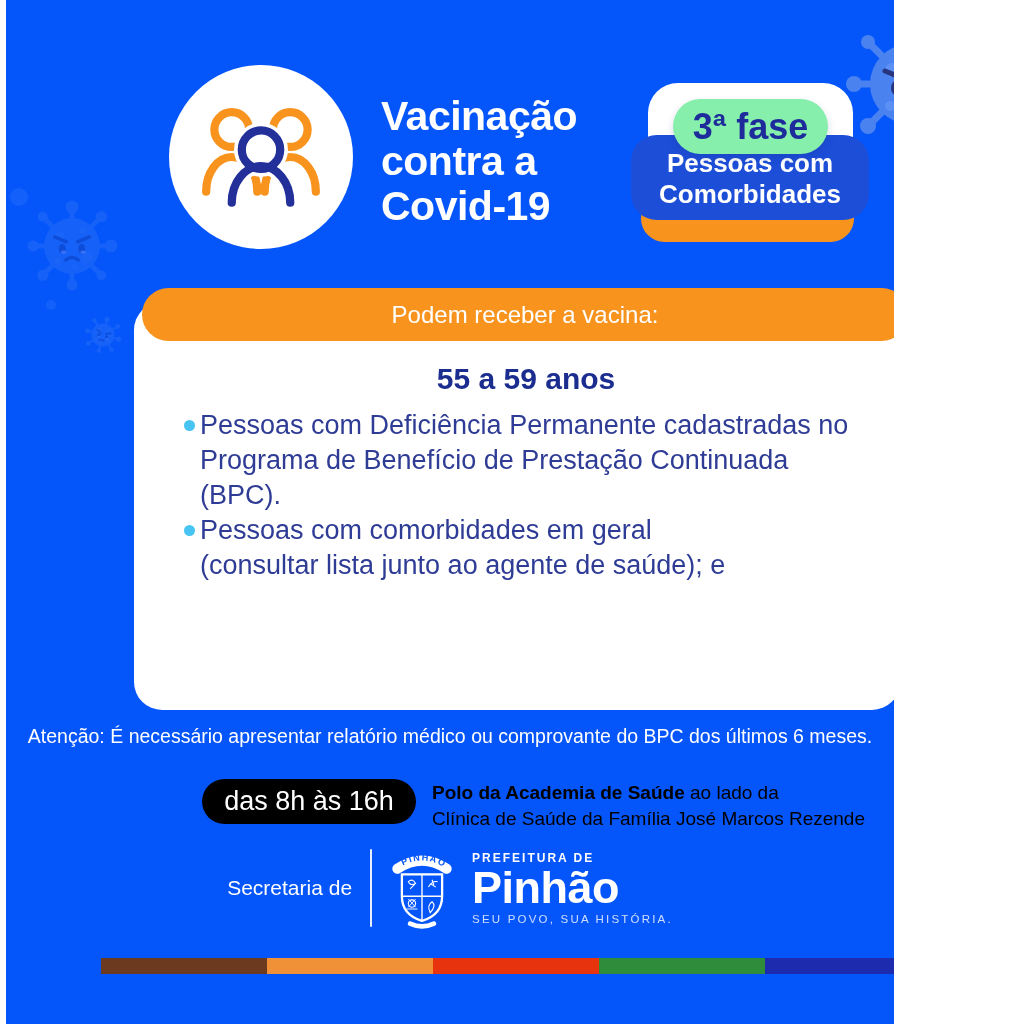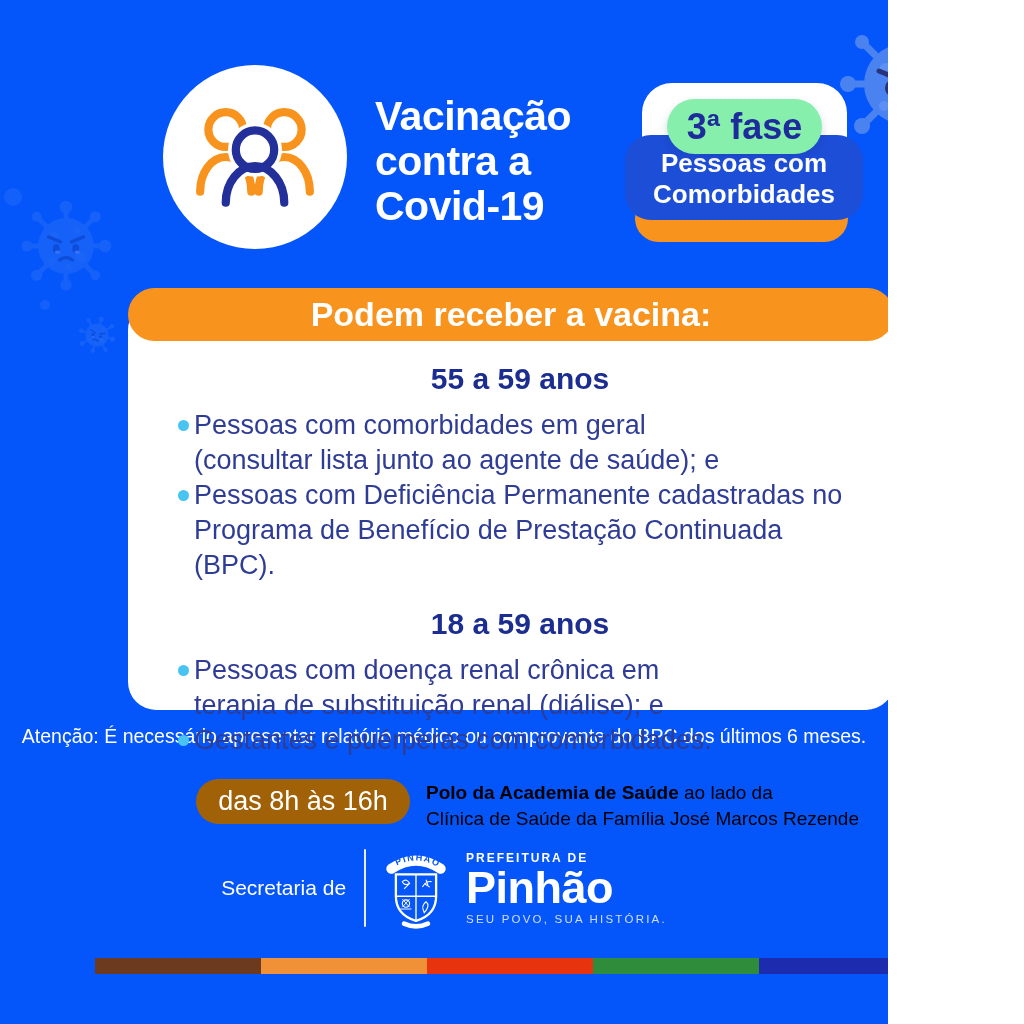--- a/index.html
+++ b/index.html
@@ -1,17 +1,17 @@
 <!DOCTYPE html>
 <html><head>
 <meta charset="utf-8">
 <style>
   html,body{margin:0;padding:0;}
   body{font-family:"Liberation Sans",sans-serif;}
-  .page{position:relative;width:888px;height:1024px;background:#0556FA;overflow:hidden;}
+  .page{position:relative;width:888px;height:1024px;background:#0556FA;overflow:hidden;margin-left:6px;}
 
   
   .virus{position:absolute;z-index:0;pointer-events:none;}
   .bubble{position:absolute;border-radius:50%;background:#5b8ef7;z-index:0;}
 
   
   .icon-circle{position:absolute;left:163px;top:65px;width:184px;height:184px;background:#fff;
     border-radius:50%;display:flex;align-items:center;justify-content:center;z-index:2;}
   .title{position:absolute;left:375px;top:94px;color:#fff;font-size:41px;line-height:45px;
     font-weight:700;letter-spacing:-0.5px;z-index:2;}
@@ -20,22 +20,22 @@
   .phase-badge{position:absolute;left:625px;top:83px;width:248px;height:160px;z-index:2;}
   .pb-white{position:absolute;left:17px;top:0;width:205px;height:112px;background:#fff;border-radius:30px;}
   .pb-orange{position:absolute;left:10px;top:112px;width:213px;height:47px;background:#F8941E;border-radius:30px;}
   .pb-blue{position:absolute;left:0;top:52px;width:238px;height:85px;background:#1F2DA5;border-radius:26px;
     color:#fff;font-weight:700;font-size:26px;line-height:31px;text-align:center;padding-top:13px;box-sizing:border-box;}
   .pb-pill{position:absolute;left:42px;top:16px;width:155px;height:55px;background:#86efac;border-radius:28px;
     color:#1E2B9B;font-weight:700;font-size:36px;line-height:55px;text-align:center;
     box-shadow:0 4px 8px rgba(20,40,120,0.18);}
 
   
-  .card-header{position:absolute;left:128px;top:288px;width:766px;height:53px;background:#F8941E;
-    border-radius:27px;color:#fff;font-size:34px;font-weight:700;line-height:53px;text-align:center;z-index:4;}
+  .card-header{position:absolute;left:136px;top:288px;width:766px;height:53px;background:#F8941E;
+    border-radius:27px;color:#fff;font-size:24px;font-weight:400;line-height:53px;text-align:center;z-index:4;}
   .card{position:absolute;left:128px;top:302px;width:766px;height:408px;background:#fff;border-radius:28px;z-index:3;}
   .card-body{padding:60px 34px 0 50px;}
   .section-heading{font-size:30px;font-weight:700;color:#1C2D90;margin:0 0 12px 2px;text-align:center;}
   .section + .section{margin-top:24px;}
   .bullet{position:relative;margin-left:16px;font-size:27px;line-height:35px;color:#2E3C96;}
   .dot{position:absolute;left:-16px;top:12px;width:11px;height:11px;border-radius:50%;background:#47C4F2;}
 
   
   .notice{position:absolute;left:0;top:705px;width:100%;text-align:center;color:#fff;font-size:19.5px;z-index:2;}
 
@@ -164,48 +164,36 @@
     <div class="pb-pill">3ª fase</div>
   </div>
 
   <div class="card-header" style="background: rgb(248, 148, 30);">Podem receber a vacina:</div>
   <div class="card">
     <div class="card-body">
       <div class="section">
         <div class="section-heading">55 a 59 anos</div>
         <div class="bullet">
           <span class="dot" style="background: rgb(71, 196, 242);"></span>
+          <div>Pessoas com Deficiência Permanente cadastradas no</div>
+          <div>Programa de Benefício de Prestação Continuada (BPC).</div>
+        </div>
+        <div class="bullet">
+          <span class="dot" style="background: rgb(71, 196, 242);"></span>
           <div>Pessoas com comorbidades em geral</div>
           <div>(consultar lista junto ao agente de saúde); e</div>
         </div>
-        <div class="bullet">
-          <span class="dot" style="background: rgb(71, 196, 242);"></span>
-          <div>Pessoas com Deficiência Permanente cadastradas no</div>
-          <div>Programa de Benefício de Prestação Continuada (BPC).</div>
-        </div>
       </div>
-      <div class="section">
-        <div class="section-heading">18 a 59 anos</div>
-        <div class="bullet">
-          <span class="dot" style="background: rgb(71, 196, 242);"></span>
-          <div>Pessoas com doença renal crônica em</div>
-          <div>terapia de substituição renal (diálise); e</div>
-        </div>
-        <div class="bullet">
-          <span class="dot" style="background: rgb(71, 196, 242);"></span>
-          <div>Gestantes e puérperas com comorbidades.</div>
-        </div>
-      </div>
     </div>
   </div>
 
   <p class="notice">Atenção: É necessário apresentar relatório médico ou comprovante do BPC dos últimos 6 meses.</p>
 
   <div class="schedule">
-    <div class="time-pill" style="background: #a16207;">das 8h às 16h</div>
+    <div class="time-pill" style="background: #000000;">das 8h às 16h</div>
     <div class="location">
       <div>
         <b>Polo da Academia de Saúde</b><span> ao lado da</span>
       </div>
       <div>Clínica de Saúde da Família José Marcos Rezende</div>
     </div>
   </div>
 
   <div class="footer">
     <div class="dept">

